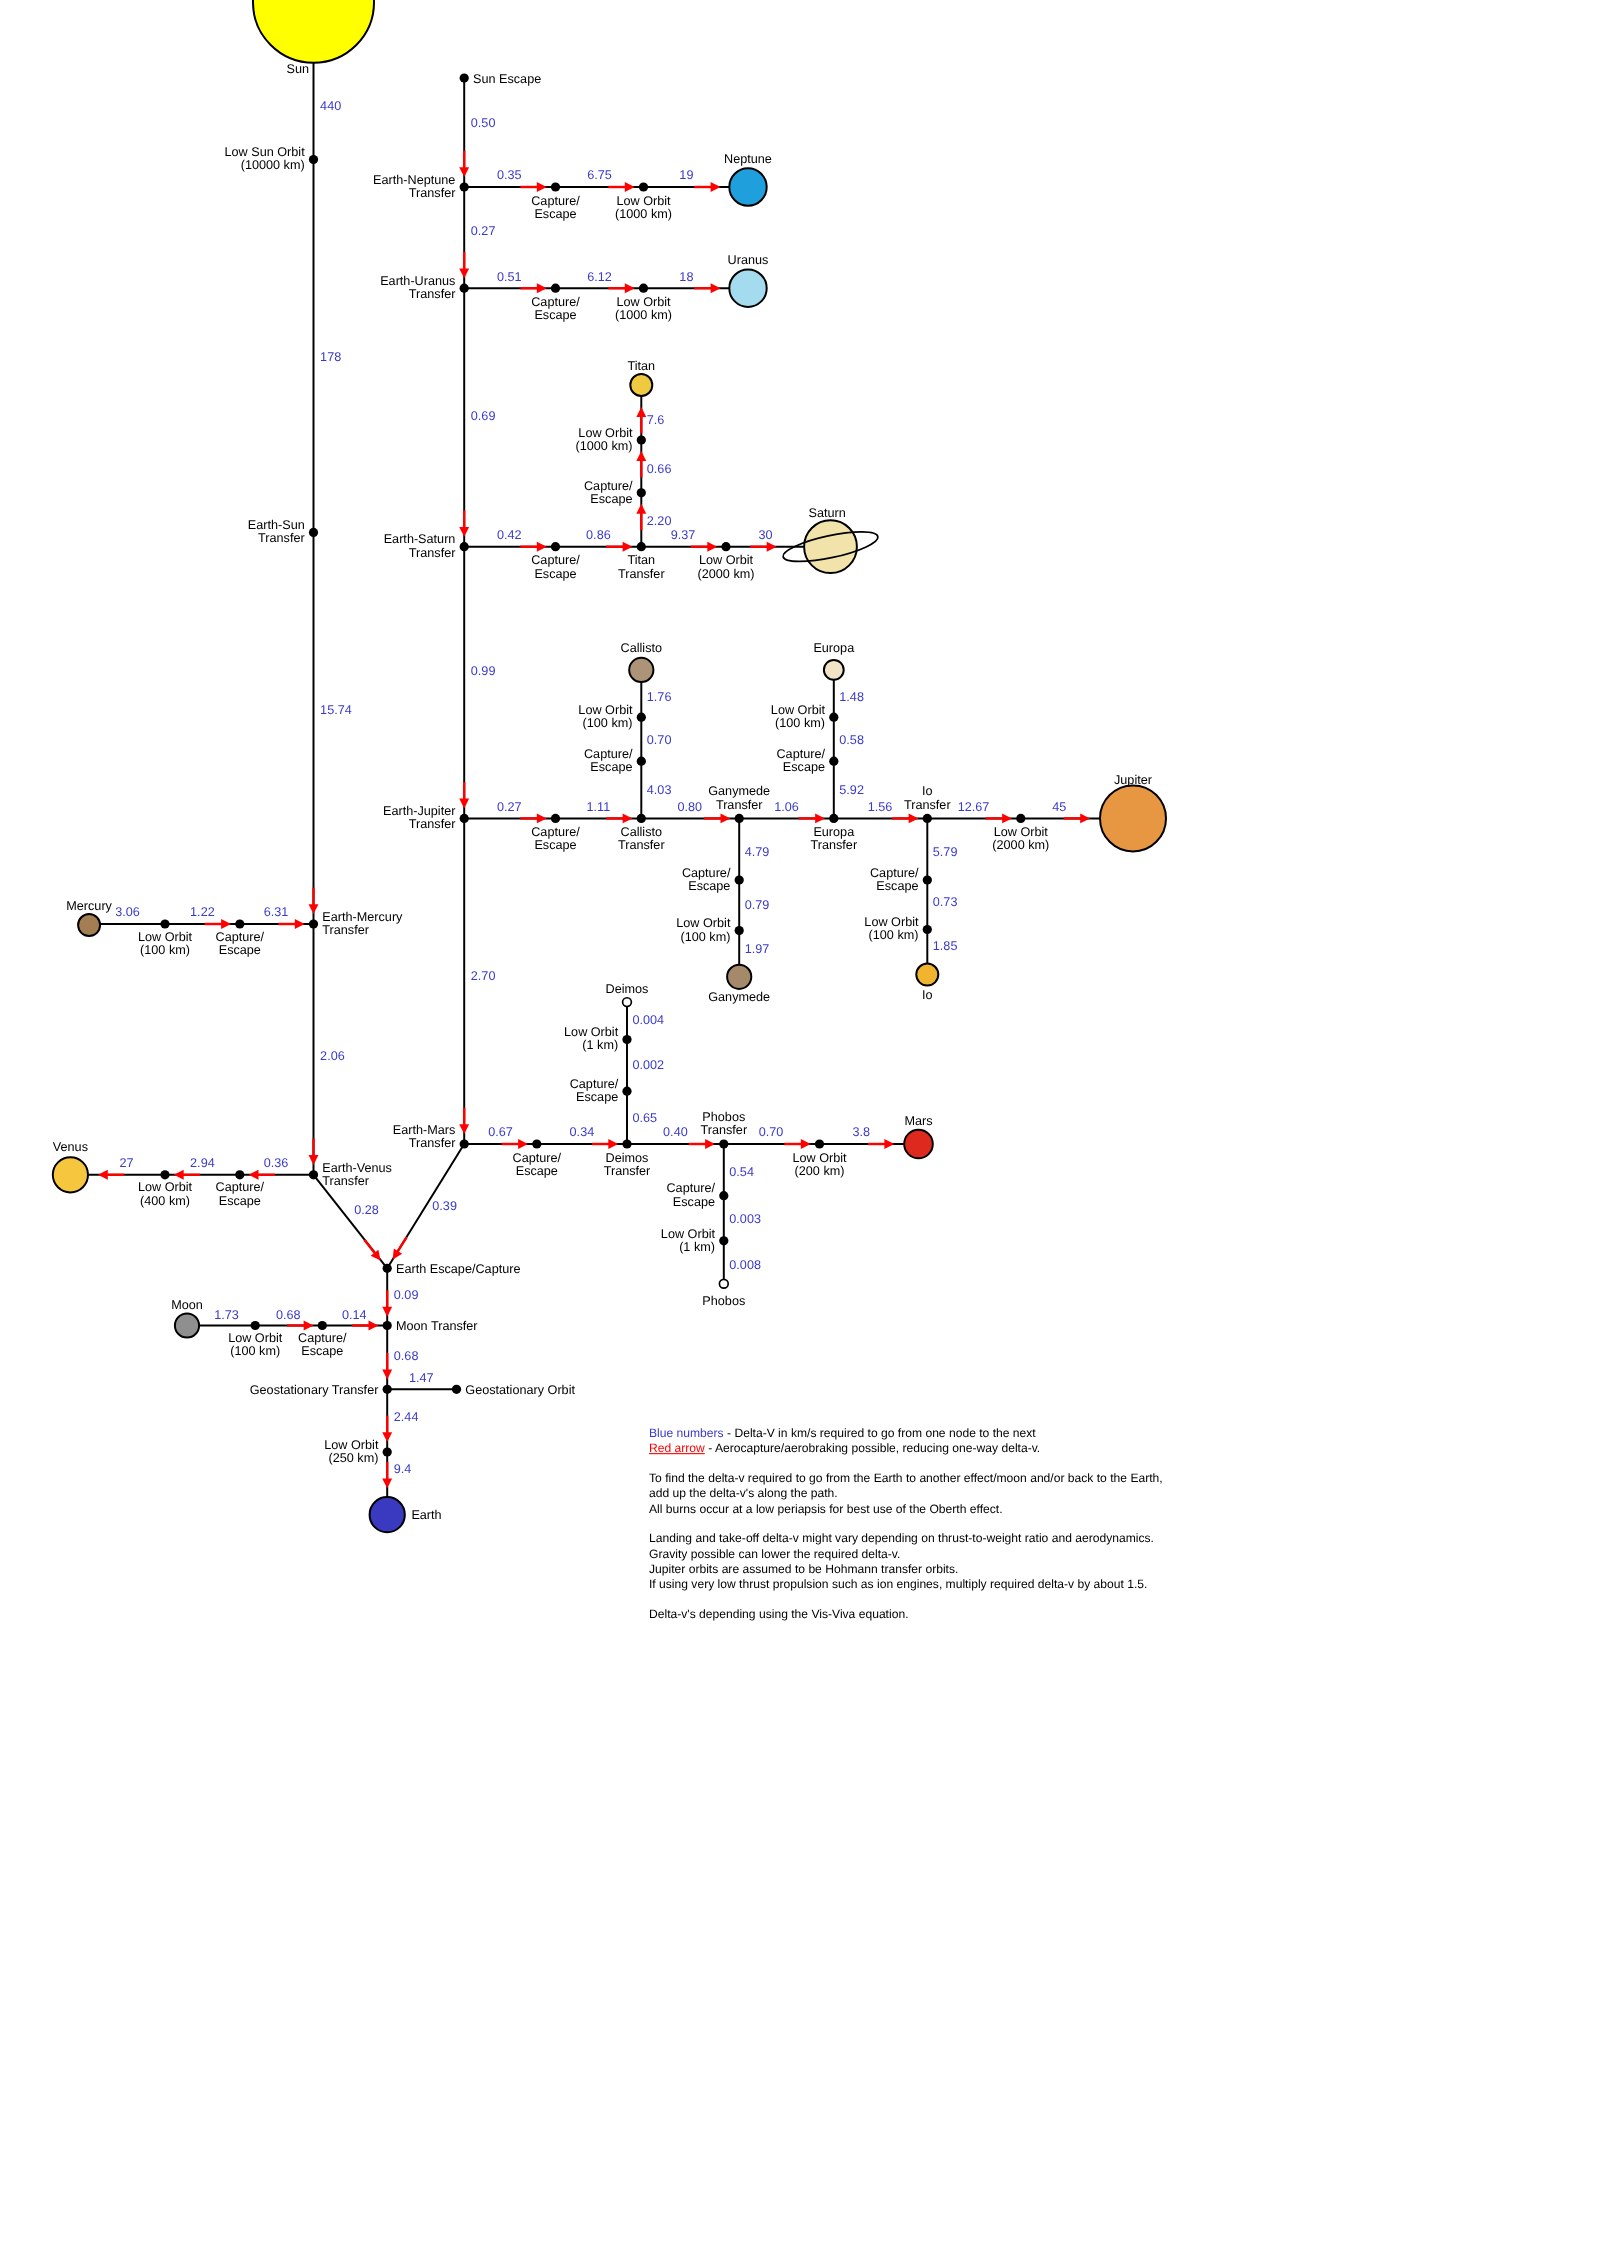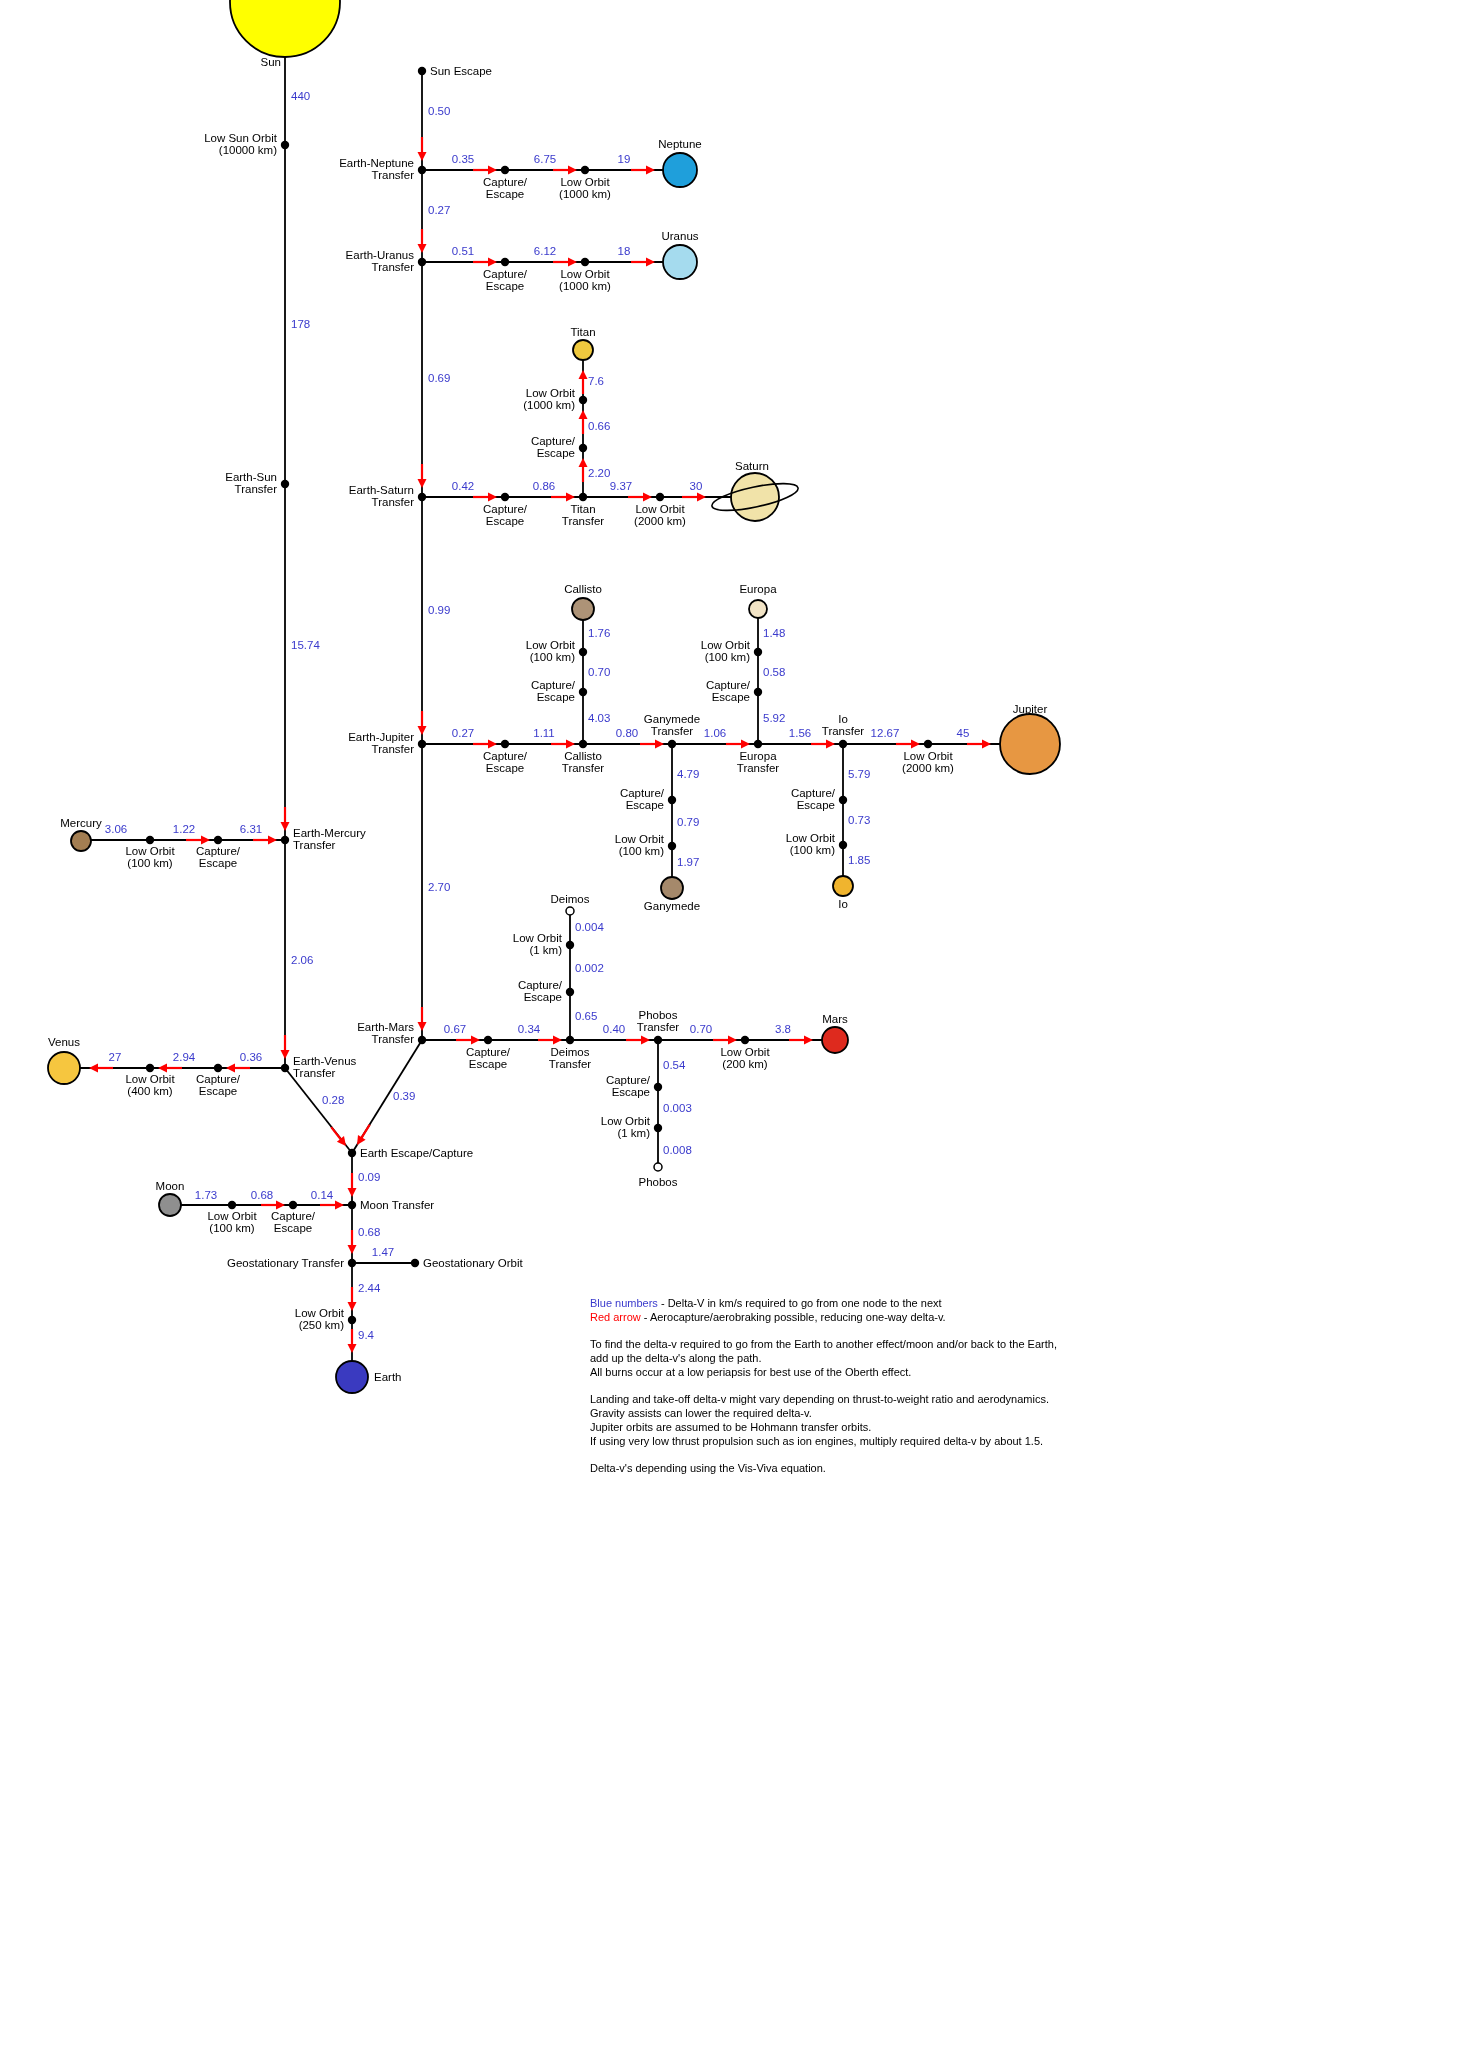--- a/index.html
+++ b/index.html
@@ -3,21 +3,21 @@
 <meta charset="utf-8">
 <style>
   html,body{margin:0;padding:0;background:#fff;}
   .stage{position:relative;width:1464px;height:2060px;background:#ffffff;overflow:hidden;
          font-family:"Liberation Sans",sans-serif;padding-left:11px;}
   svg{position:absolute;left:0;top:0;}
   .legend{position:absolute;left:590px;top:1296px;width:520px;
           font:11px "Liberation Sans",sans-serif;color:#000;line-height:14px;white-space:nowrap;}
   .lg-gap{height:13px;}
   .blue{color:#3A3ACC;text-align:center;}
-  .red{color:#FF0000;}
+  .red{color:#FF0000;text-decoration:underline;}
 </style>
 </head>
 <body>
 
 <div class="stage">
   <svg id="map" width="1464" height="2060" viewBox="0 0 1464 2060">
       <line x1="285" y1="55" x2="285" y2="1068" stroke="#000" stroke-width="1.8"></line>
       <line x1="285" y1="1068" x2="352" y2="1153" stroke="#000" stroke-width="1.8"></line>
       <line x1="422" y1="71" x2="422" y2="1040" stroke="#000" stroke-width="1.8"></line>
       <line x1="422" y1="1040" x2="352" y2="1153" stroke="#000" stroke-width="1.8"></line>
@@ -339,19 +339,19 @@
 
   <div class="legend">
     <div><span class="blue">Blue numbers</span><span> - Delta-V in km/s required to go from one node to the next</span></div>
     <div><span class="red">Red arrow</span><span> - Aerocapture/aerobraking possible, reducing one-way delta-v.</span></div>
     <div class="lg-gap"></div>
     <div>To find the delta-v required to go from the Earth to another effect/moon and/or back to the Earth,</div>
     <div>add up the delta-v's along the path.</div>
     <div>All burns occur at a low periapsis for best use of the Oberth effect.</div>
     <div class="lg-gap"></div>
     <div>Landing and take-off delta-v might vary depending on thrust-to-weight ratio and aerodynamics.</div>
-    <div>Gravity assists can lower the required delta-v.</div>
+    <div>Gravity possible can lower the required delta-v.</div>
     <div>Jupiter orbits are assumed to be Hohmann transfer orbits.</div>
     <div>If using very low thrust propulsion such as ion engines, multiply required delta-v by about 1.5.</div>
     <div class="lg-gap"></div>
     <div>Delta-v's depending using the Vis-Viva equation.</div>
   </div>
 </div>
 
 </body></html>

